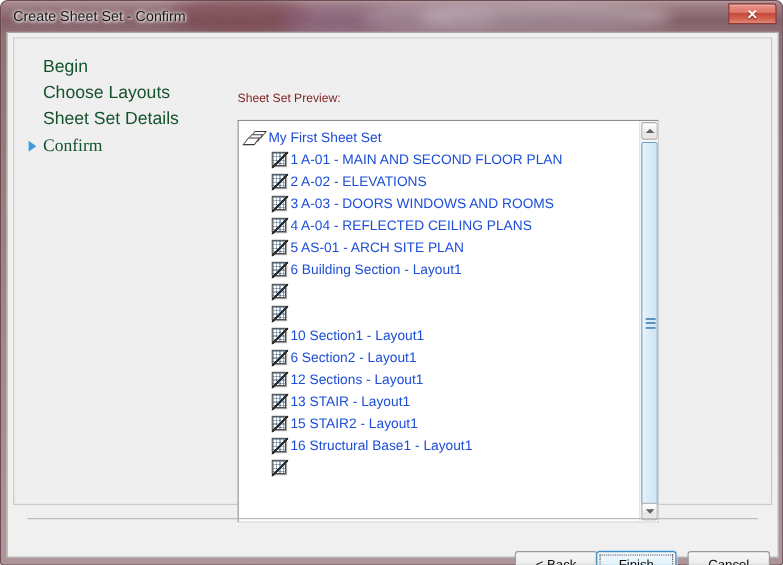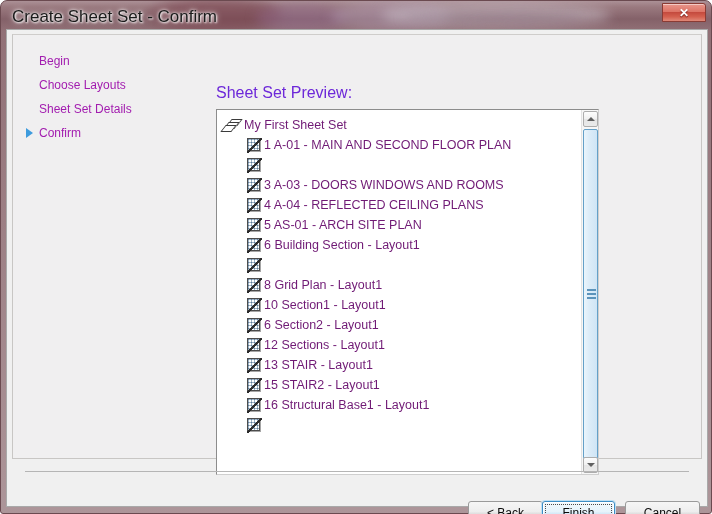--- a/index.html
+++ b/index.html
@@ -49,21 +49,21 @@
     position: absolute;
     left: 0; top: 0;
     width: 712px;
     height: 30px;
     overflow: hidden;
   }
   .title-text {
     position: absolute;
     left: 11px;
     top: 6px;
-    font-size: 17px;
+    font-size: 13px;
     color: #1b1b1b;
     white-space: nowrap;
     text-shadow:
       0 0 3px rgba(255,255,255,0.95),
       0 0 6px rgba(255,255,255,0.85),
       1px 1px 2px rgba(255,255,255,0.8);
   }
 
   .close-btn {
     position: absolute;
@@ -129,43 +129,43 @@
   .steps {
     position: absolute;
     left: 12px;
     top: 14px;
     width: 175px;
   }
   .step {
     position: relative;
     height: 24px;
     padding-left: 14px;
-    font-size: 12px;
-    color: #a21caf;
+    font-size: 16px;
+    color: #14532d;
     line-height: 24px;
     white-space: nowrap;
   }
-  .step.current { font-weight: normal; }
+  .step.current { font-weight: normal; font-family: Liberation Serif, serif; }
   .step-marker {
     position: absolute;
     left: 1px;
     top: 7px;
     width: 0; height: 0;
     border-left: 7px solid #3e9bdd;
     border-top: 5px solid transparent;
     border-bottom: 5px solid transparent;
   }
 
   
   .preview-label {
     position: absolute;
     left: 203px;
     top: 49px;
-    font-size: 16px;
-    color: #6d28d9;
+    font-size: 11px;
+    color: #7f1d1d;
     white-space: nowrap;
   }
   .listbox {
     position: absolute;
     left: 203px;
     top: 74px;
     width: 383px;
     height: 366px;
     box-sizing: border-box;
     background: #ffffff;
@@ -181,21 +181,21 @@
     height: 100%;
     padding: 5px 0 0 0;
     box-sizing: border-box;
     overflow: hidden;
   }
   .tree-row {
     position: relative;
     height: 20px;
     line-height: 20px;
     font-size: 12.5px;
-    color: #701a75;
+    color: #1d4ed8;
     white-space: nowrap;
     padding-left: 6px;
   }
   .tree-row.child { padding-left: 30px; }
   .row-label { display: inline-block; vertical-align: top; }
 
   
   .icon-set {
     display: inline-block;
     position: relative;
@@ -396,27 +396,27 @@
       </div>
 
       <div class="preview-label">Sheet Set Preview:</div>
 
       <div class="listbox">
         <div class="list-inner" id="tree-rows">
           <div class="tree-row">
             <span class="icon-set"><i></i><i></i><i></i></span><span class="row-label">My First Sheet Set</span>
           </div>
         <div class="tree-row child"><span class="icon-sheet"></span><span class="row-label">1 A-01 - MAIN AND SECOND FLOOR PLAN</span></div>
-            <div class="tree-row child"><span class="icon-sheet"></span></div>
+            <div class="tree-row child"><span class="icon-sheet"></span><span class="row-label">2 A-02 - ELEVATIONS</span></div>
             <div class="tree-row child"><span class="icon-sheet"></span><span class="row-label">3 A-03 - DOORS WINDOWS AND ROOMS</span></div>
             <div class="tree-row child"><span class="icon-sheet"></span><span class="row-label">4 A-04 - REFLECTED CEILING PLANS</span></div>
             <div class="tree-row child"><span class="icon-sheet"></span><span class="row-label">5 AS-01 - ARCH SITE PLAN</span></div>
             <div class="tree-row child"><span class="icon-sheet"></span><span class="row-label">6 Building Section - Layout1</span></div>
             <div class="tree-row child"><span class="icon-sheet"></span></div>
-            <div class="tree-row child"><span class="icon-sheet"></span><span class="row-label">8 Grid Plan - Layout1</span></div>
+            <div class="tree-row child"><span class="icon-sheet"></span></div>
             <div class="tree-row child"><span class="icon-sheet"></span><span class="row-label">10 Section1 - Layout1</span></div>
             <div class="tree-row child"><span class="icon-sheet"></span><span class="row-label">6 Section2 - Layout1</span></div>
             <div class="tree-row child"><span class="icon-sheet"></span><span class="row-label">12 Sections - Layout1</span></div>
             <div class="tree-row child"><span class="icon-sheet"></span><span class="row-label">13 STAIR - Layout1</span></div>
             <div class="tree-row child"><span class="icon-sheet"></span><span class="row-label">15 STAIR2 - Layout1</span></div>
             <div class="tree-row child"><span class="icon-sheet"></span><span class="row-label">16 Structural Base1 - Layout1</span></div>
             <div class="tree-row child"><span class="icon-sheet"></span></div>
           </div>
 
         <div class="vscroll">

